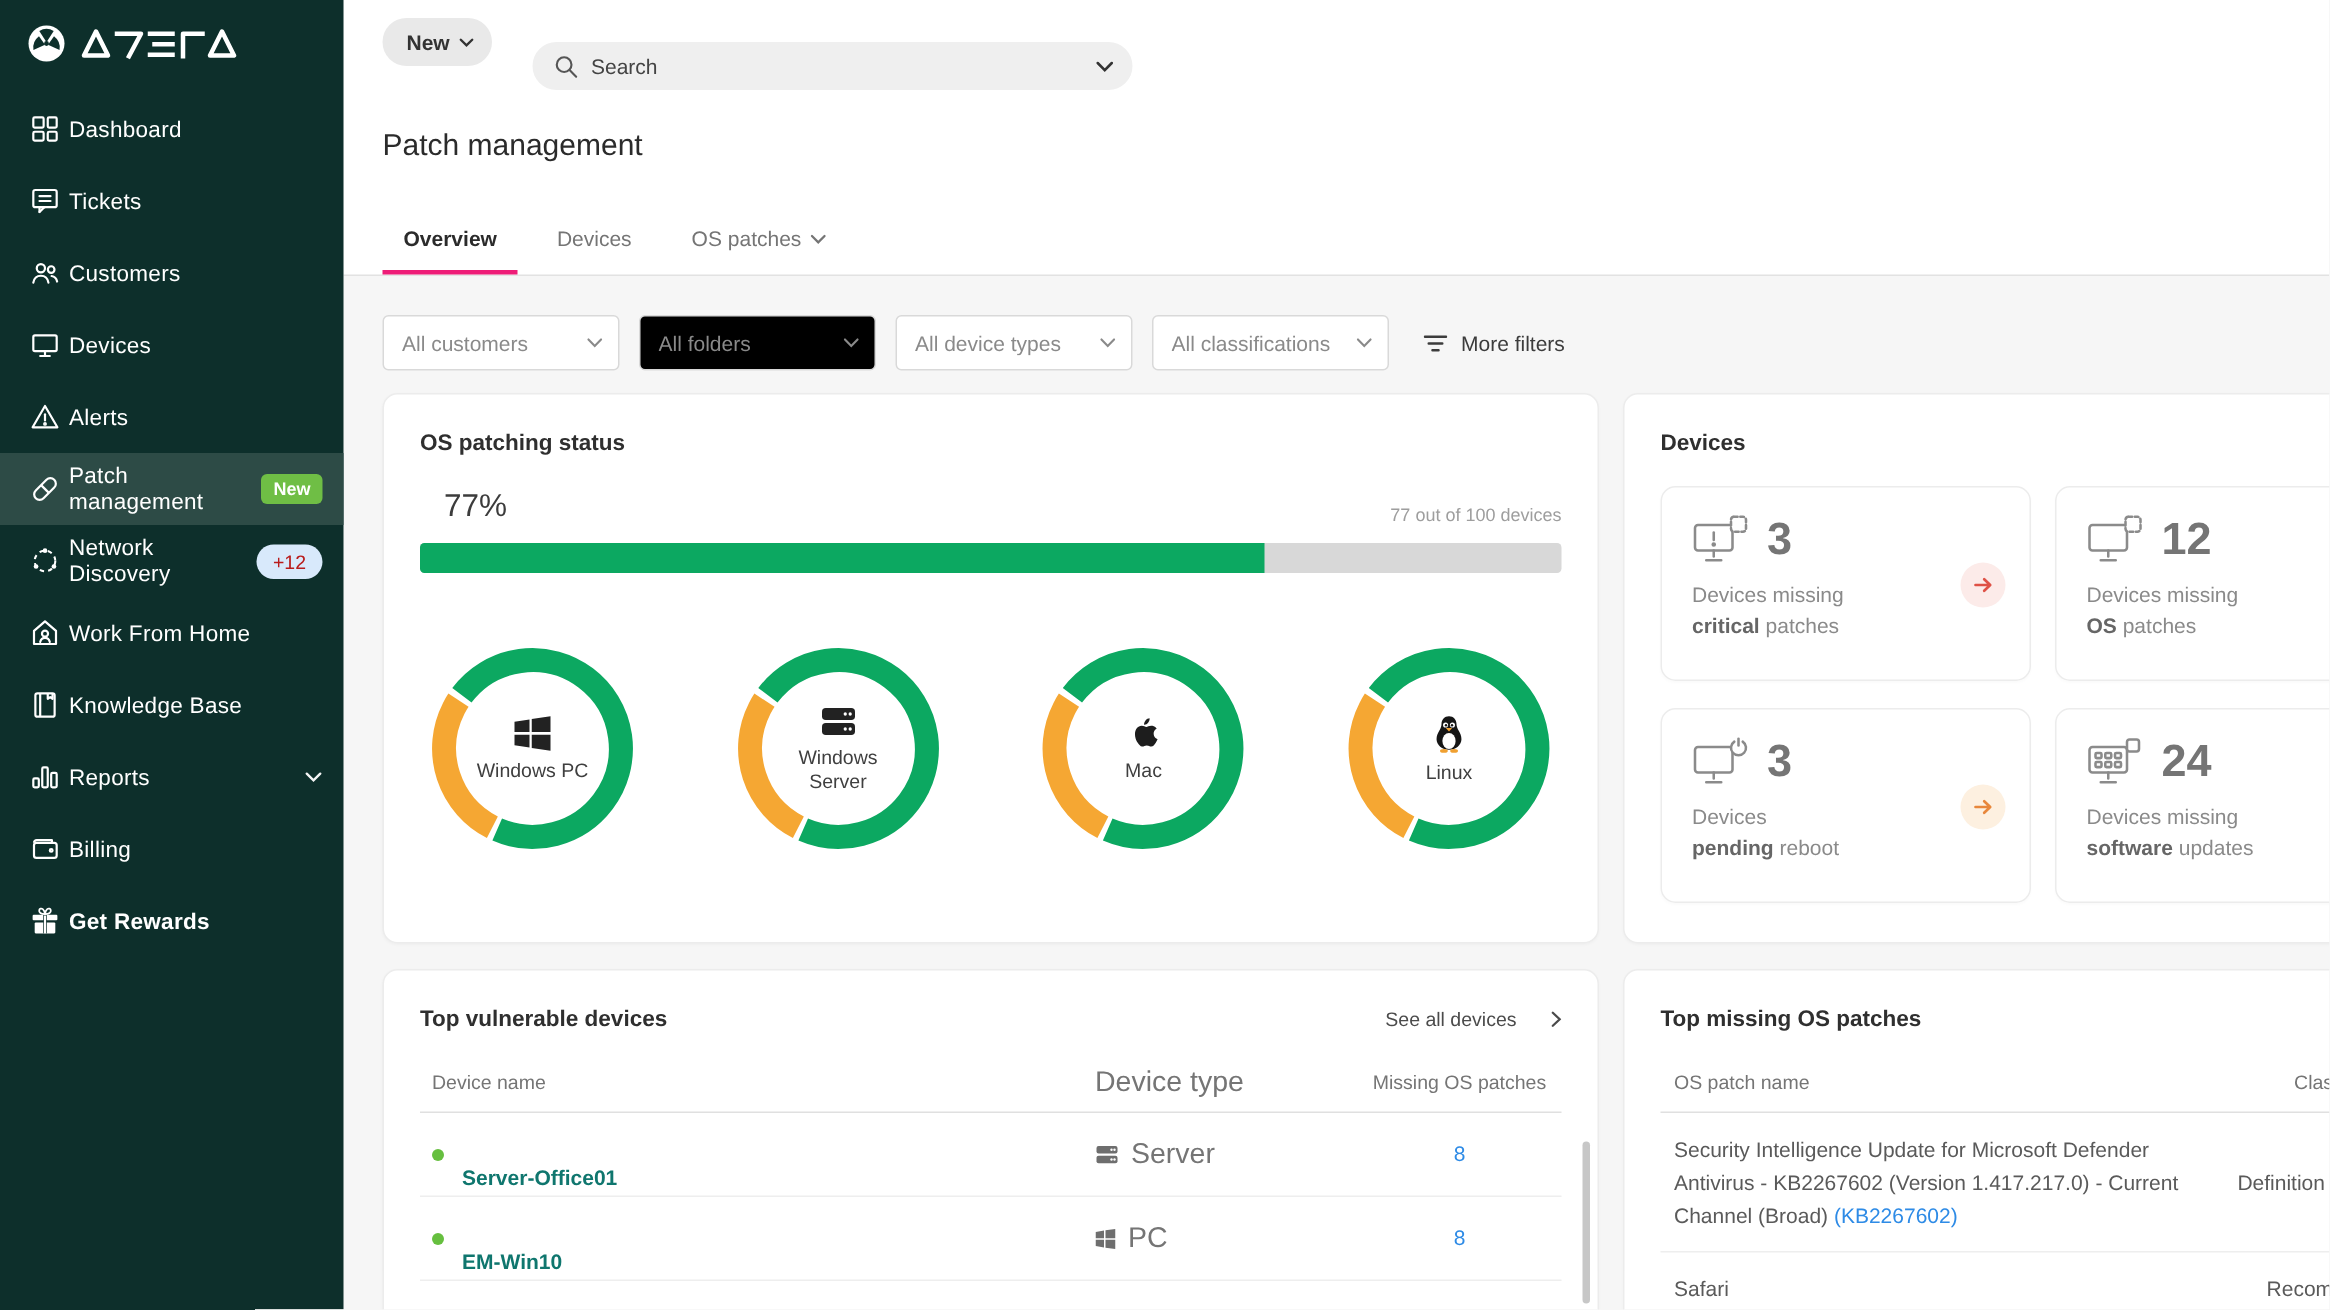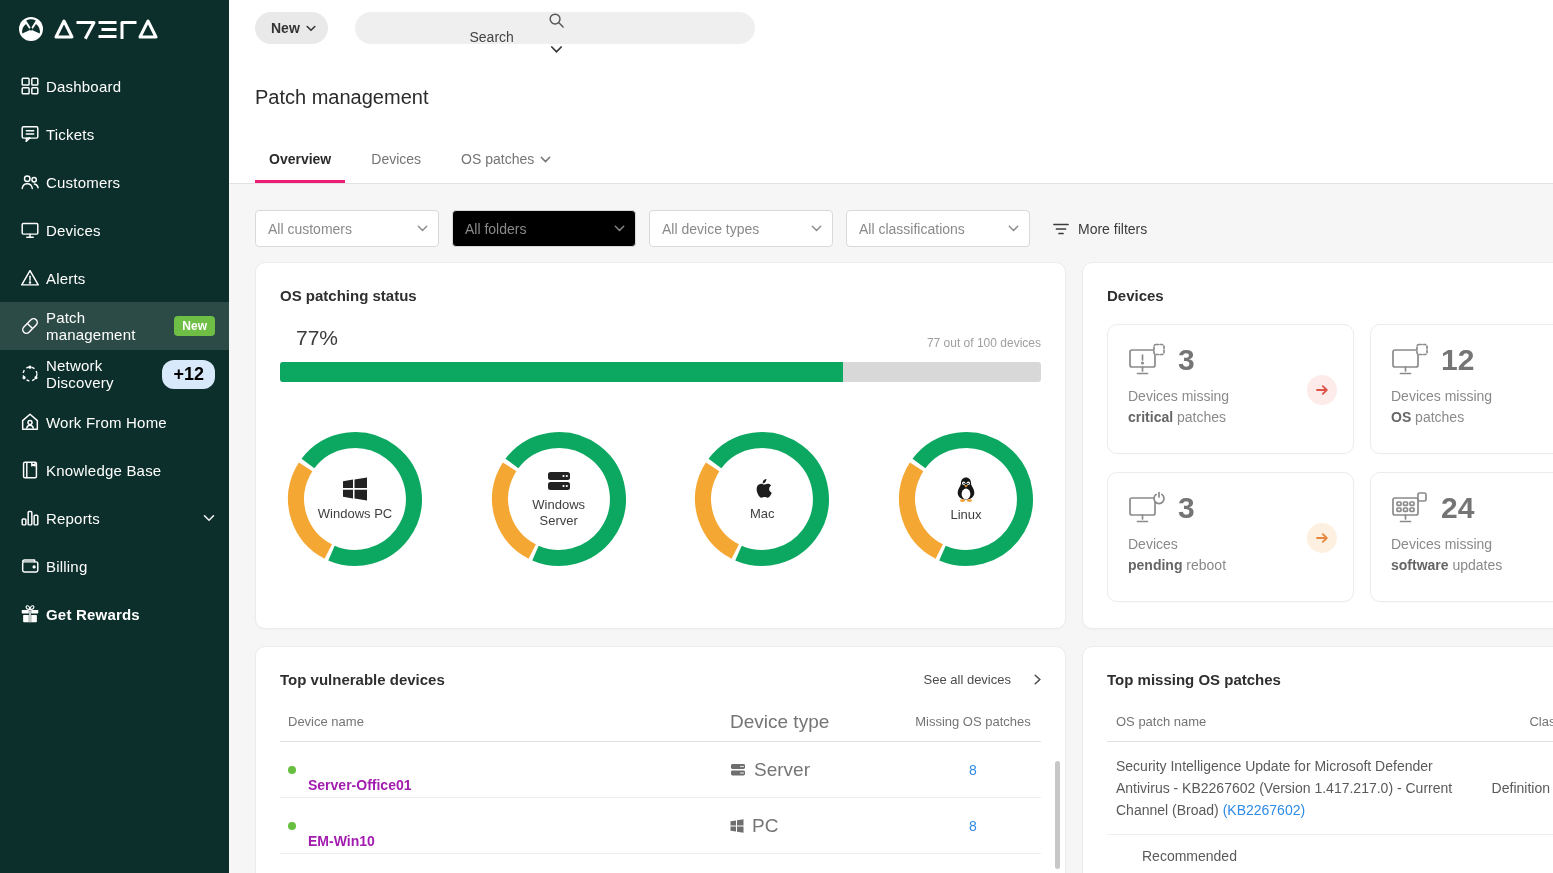--- a/index.html
+++ b/index.html
@@ -10,38 +10,38 @@
   
   .sidebar { position:absolute; left:0; top:0; width:229px; height:873px; background:#0d2f2b; color:#fff; z-index:5; }
   .logo { display:flex; align-items:center; gap:10px; padding:16px 0 14px 18px; }
   .nav { margin-top:6px; }
   .nav-item { display:flex; align-items:center; gap:4px; height:48px; padding:0 14px 0 18px; cursor:pointer; position:relative; }
   .nav-item.active { background:#2d4b46; }
   .nav-icon { width:24px; height:24px; flex:0 0 24px; display:flex; align-items:center; justify-content:center; }
   .nav-label { font-size:15px; color:#fff; letter-spacing:.2px; }
   .nav-item.bold .nav-label { font-weight:700; }
   .badge-new { margin-left:auto; background:#6fbe45; color:#fff; font-size:12px; font-weight:700; border-radius:4px; padding:3px 8px; }
-  .badge-count { margin-left:auto; background:#d8e9fb; color:#000000; font-size:18px; font-weight:700; border-radius:12px; padding:4px 11px; }
+  .badge-count { margin-left:auto; background:#d8e9fb; color:#b91c1c; font-size:13px; font-weight:400; border-radius:12px; padding:4px 11px; }
   .nav-chev { margin-left:auto; opacity:.95; display:flex; }
 
   
   .main { position:absolute; left:229px; top:0; right:0; bottom:0; }
   .header { position:absolute; left:0; top:0; right:0; height:184px; background:#fff; border-bottom:1px solid #e2e2e2; }
   .new-btn { position:absolute; left:26px; top:12px; height:32px; padding:0 12px 0 16px; background:#e9e9e9; border:none; border-radius:16px; display:flex; align-items:center; gap:6px; font-size:14px; font-weight:700; color:#333; cursor:pointer; font-family:inherit; }
-  .search-wrap { position:absolute; left:126px; top:12px; width:400px; height:32px; background:#efefef; border-radius:16px; display:flex; align-items:center; padding:0 12px 0 14px;flex-direction:column; }
+  .search-wrap { position:absolute; left:126px; top:28px; width:400px; height:32px; background:#efefef; border-radius:16px; display:flex; align-items:center; padding:0 12px 0 14px; }
   .search-wrap input { flex:1; border:none; background:transparent; outline:none; font-size:14px; color:#333; font-family:inherit; margin-left:8px; }
   .search-wrap input::placeholder { color:#444; opacity:1; }
   .page-title { position:absolute; left:26px; top:86px; font-size:20px; font-weight:500; color:#2b2b2b; }
   .tabs { position:absolute; left:26px; bottom:0; display:flex; gap:12px; }
   .tab { display:flex; align-items:center; gap:6px; padding:0 14px 13px 14px; font-size:14px; color:#757575; cursor:pointer; border-bottom:3px solid transparent; }
   .tab.active { color:#2b2b2b; font-weight:700; border-bottom-color:#ee1c77; }
 
   
   .filters { position:absolute; left:26px; top:210px; display:flex; align-items:center; gap:13px; }
-  .select { width:184px; height:37px; background:#fff; border:1px solid #d9d9d9; border-radius:4px; display:flex; align-items:center; padding:0 10px 0 12px; font-size:14px; color:#8a8a8a; cursor:pointer; }
+  .select { width:158px; height:37px; background:#fff; border:1px solid #d9d9d9; border-radius:4px; display:flex; align-items:center; padding:0 10px 0 12px; font-size:14px; color:#8a8a8a; cursor:pointer; }
   .select.disabled { background:#000000; }
   .select.dark { color:#3c3c3c; }
   .select .sel-label { flex:1; white-space:nowrap; overflow:hidden; }
   .more-filters { display:flex; align-items:center; gap:9px; margin-left:10px; font-size:14px; color:#3c3c3c; cursor:pointer; }
 
   
   .card { position:absolute; background:#fff; border:1px solid #ececec; border-radius:10px; box-shadow:0 1px 2px rgba(0,0,0,.03); }
   .card-title { font-size:15px; font-weight:700; color:#2f2f2f; }
   #card-os { left:26px; top:262px; width:811px; height:367px; padding:24px; }
   #card-devices { left:853px; top:262px; width:558px; height:367px; padding:24px; }
@@ -72,21 +72,21 @@
   .tile-arrow.orange { background:#fdf0e0; color:#e8873b; }
 
   
   .card-head-row { display:flex; align-items:center; justify-content:space-between; }
   .see-all { display:flex; align-items:center; gap:23px; font-size:13px; color:#4b4b4b; cursor:pointer; }
   .tbl-header { display:flex; align-items:center; height:40px; margin-top:14px; border-bottom:1px solid #e0e0e0; font-size:13px; color:#757575; padding:0 8px; }
   .tbl-row { display:flex; align-items:center; height:56px; border-bottom:1px solid #eeeeee; padding:0 8px; }
   .col-name { flex:1; display:flex; align-items:center; gap:12px; }
   .col-type { width:183px; display:flex; align-items:center; gap:8px; font-size:19px; color:#757575; }
   .col-missing { width:120px; text-align:center; }
-  .dev-name { font-size:14px; font-weight:700; color:#a21caf;margin-top:30px; }
+  .dev-name { font-size:14px; font-weight:700; color:#0f766e;margin-top:30px; }
   .dot { width:8px; height:8px; border-radius:50%; background:#66bf3f; }
   .link-blue { color:#2e8be6; font-size:14px; text-decoration:none; cursor:pointer; }
   .vuln-scrollbar { position:absolute; right:5px; top:114px; width:5px; height:108px; background:#c7c7c7; border-radius:3px; }
 
   
   .miss-header { display:flex; height:40px; align-items:center; margin-top:14px; border-bottom:1px solid #e0e0e0; font-size:13px; color:#757575; padding:0 9px; }
   .miss-row { display:flex; padding:13px 9px; border-bottom:1px solid #eeeeee; font-size:14px; color:#5a5a5a; }
   .miss-name { width:396px; line-height:22px; }
   .miss-class { margin-left:26px; white-space:nowrap; align-self:center; }
   .mh-name { width:396px; }
@@ -584,18 +584,21 @@
         <span class="mh-class">Classification</span>
       </div>
       <div class="miss-row">
         <span class="miss-name">
           <span>Security Intelligence Update for Microsoft Defender Antivirus - KB2267602 (Version 1.417.217.0) - Current Channel (Broad)</span>
           <a class="link-blue">(KB2267602)</a>
         </span>
         <span class="miss-class">Definition Updates</span>
       </div>
       <div class="miss-row">
+        <span class="miss-name">
+          <span>Safari</span>
+        </span>
         <span class="miss-class">Recommended</span>
       </div>
     </div>
 
   </div>
 </div>
 
 </body></html>

